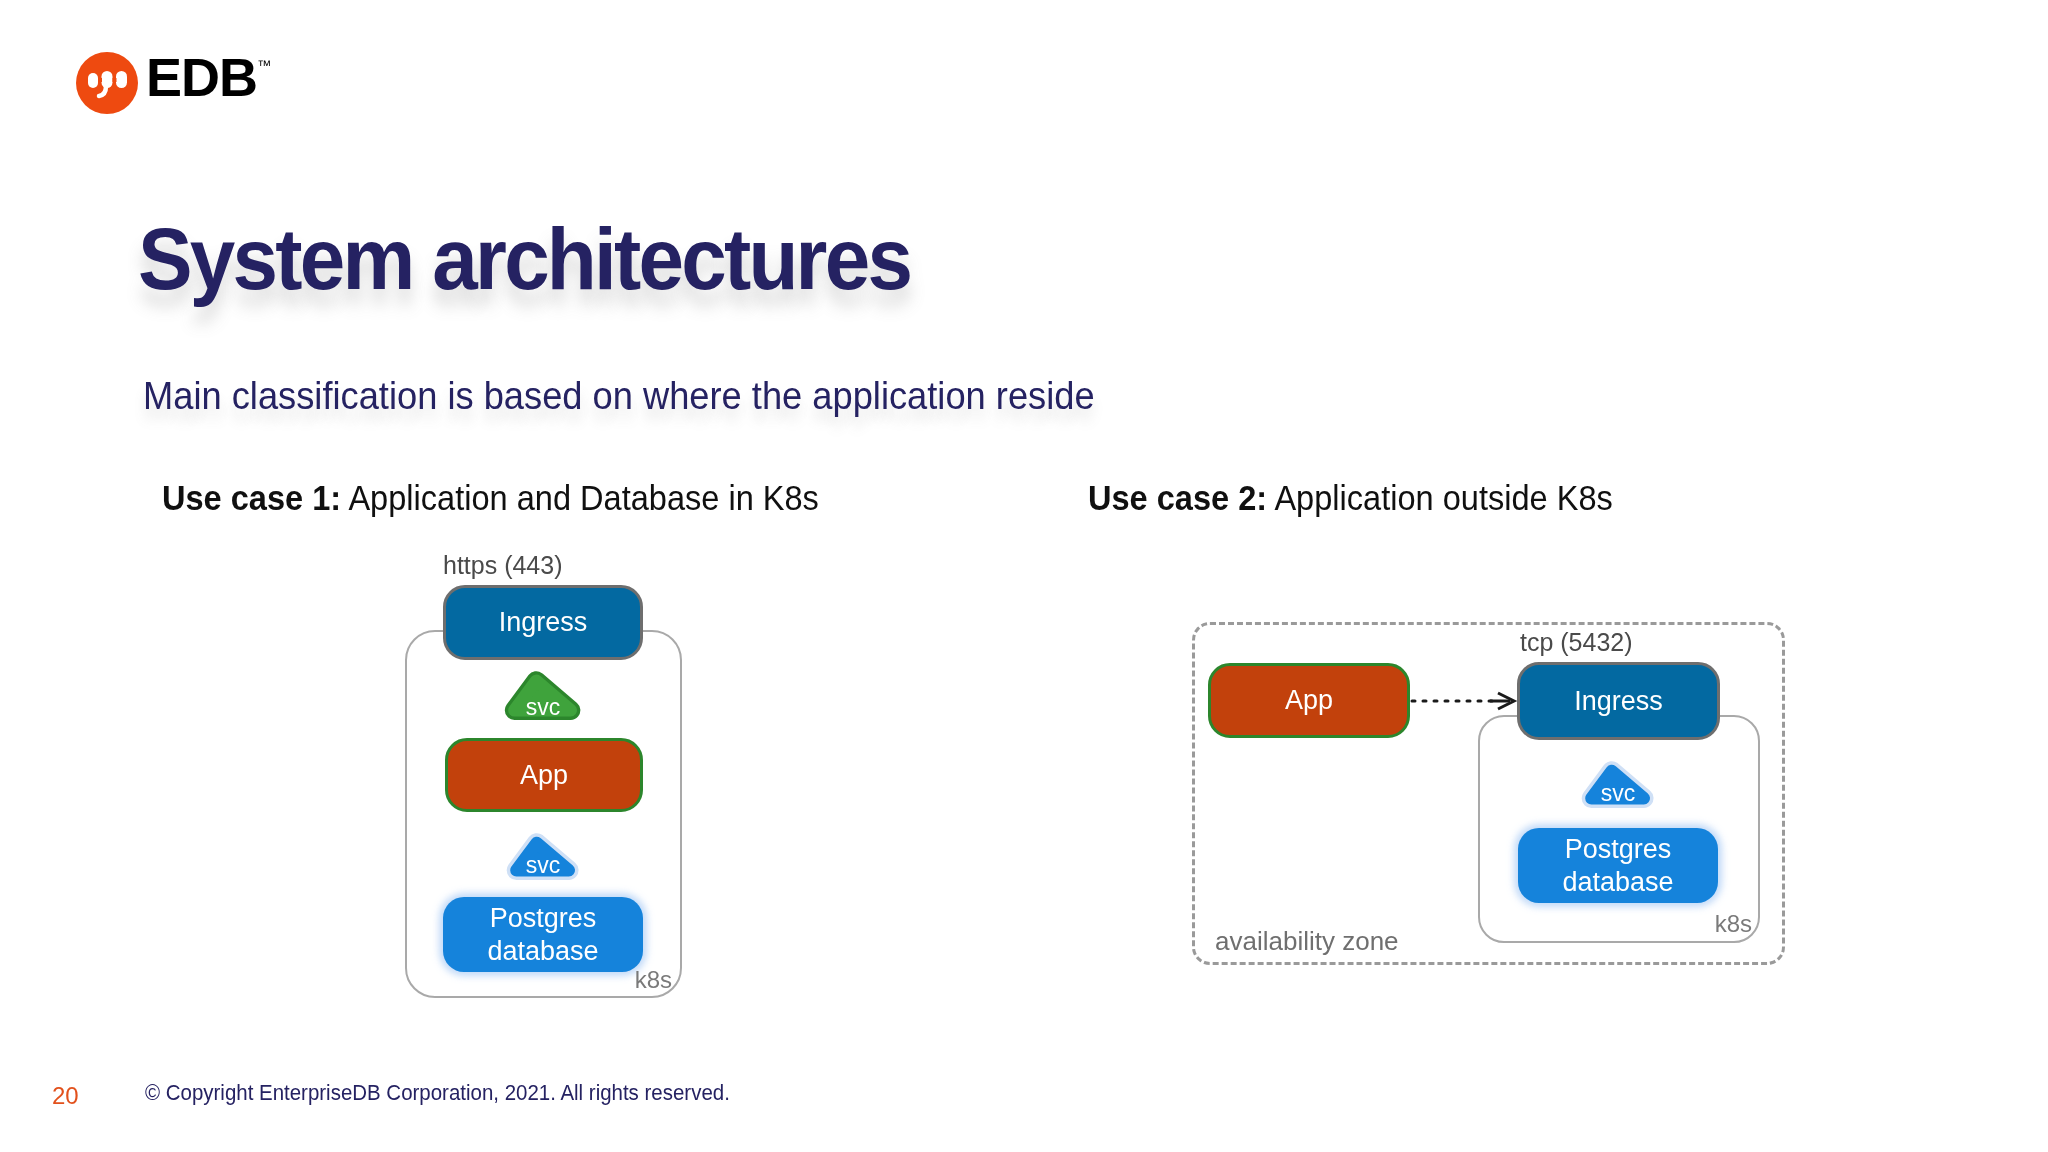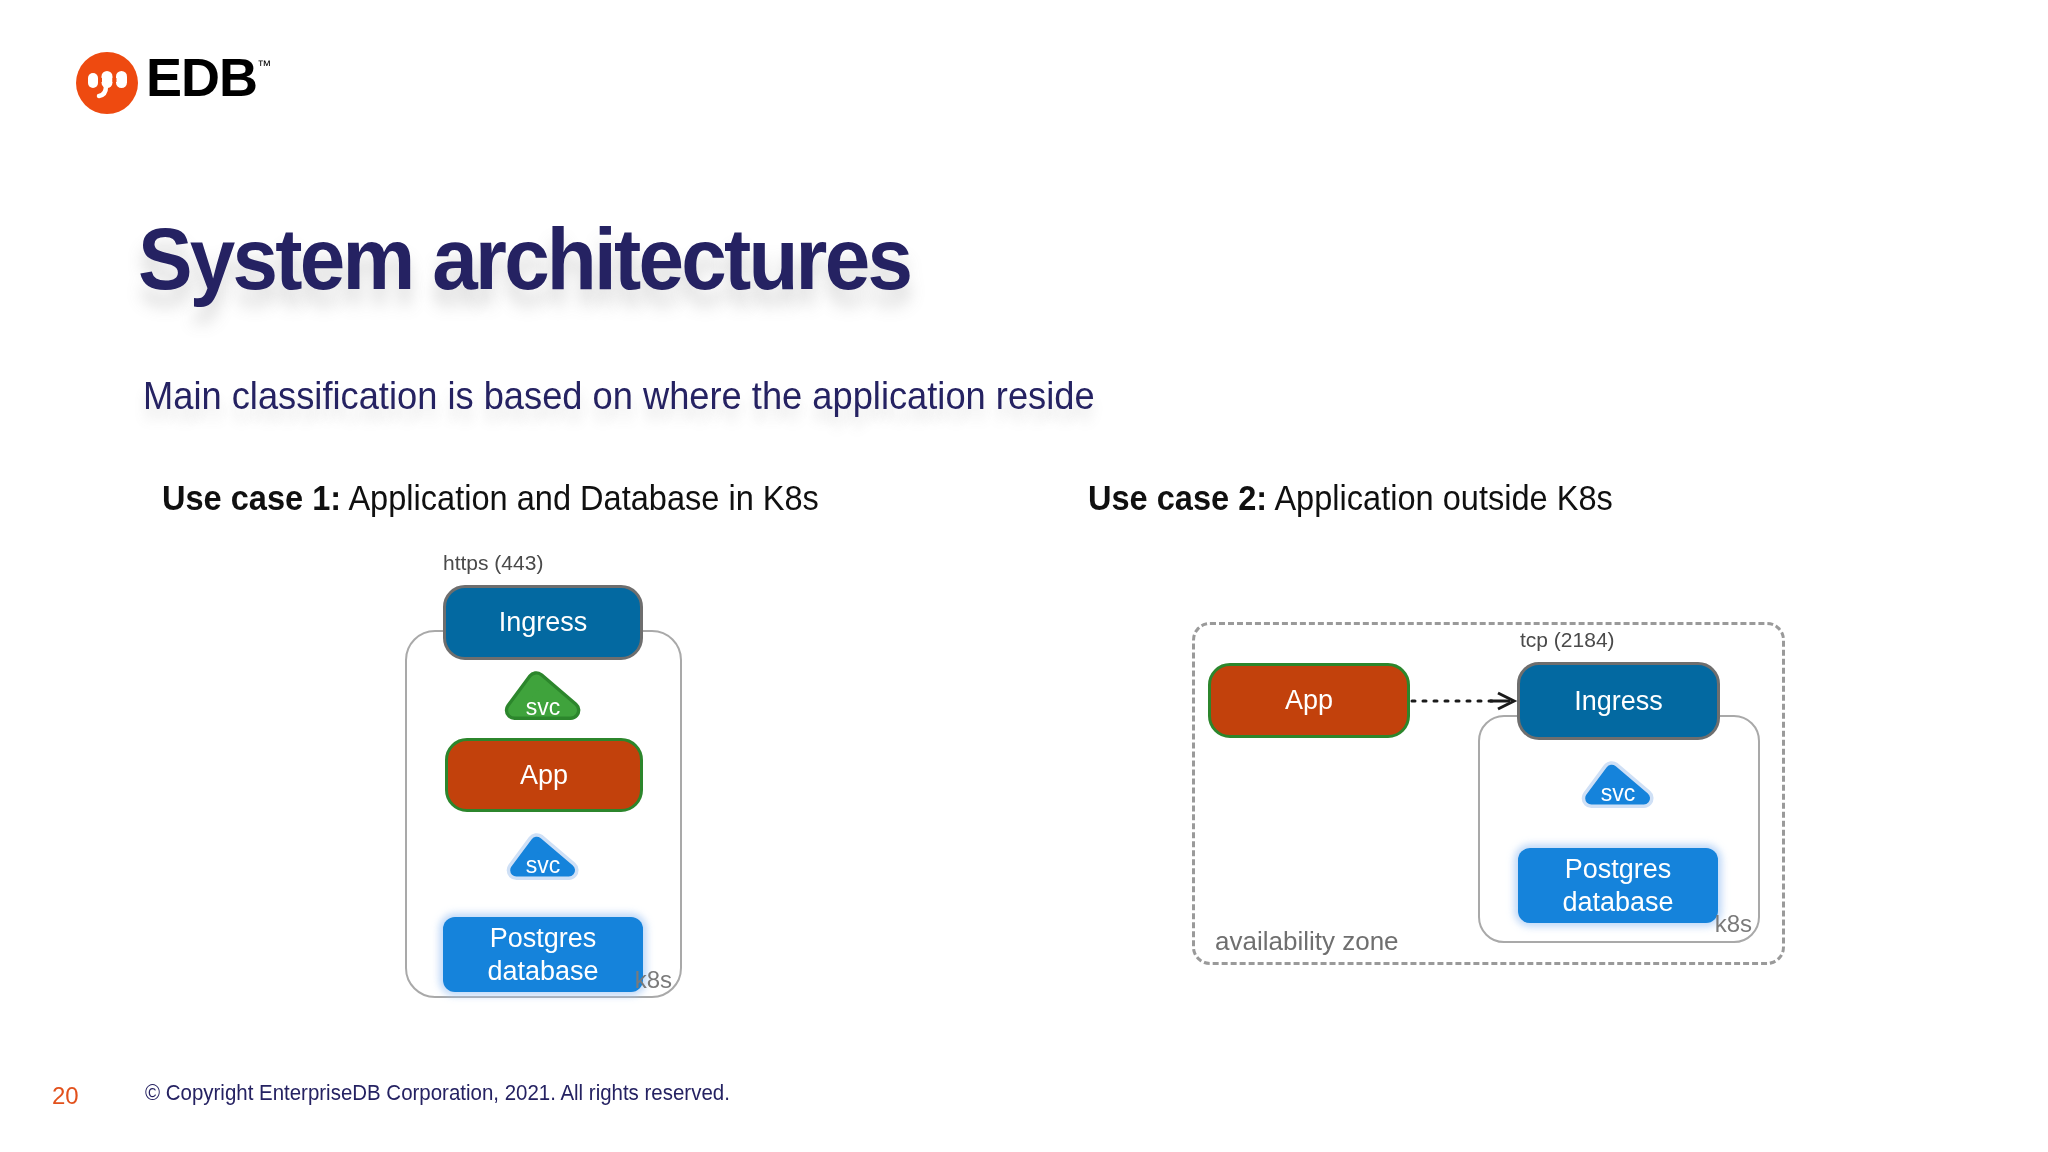--- a/index.html
+++ b/index.html
@@ -21,25 +21,25 @@
   .subtitle { left:143px; top:374px; font-size:39px; font-weight:400; color:#252262;
               white-space:nowrap; text-shadow:0 12px 12px rgba(110,110,110,.18); }
   .uc-heading { top:478px; font-size:35px; color:#101010; white-space:nowrap; }
   .uc-heading b { font-weight:700; }
 
   
   .node { display:flex; align-items:center; justify-content:center;
           color:#fff; font-size:27px; text-align:center; z-index:2; }
   .green-node { background:#c2410c; border:3px solid #2c862c; border-radius:22px; }
   .gray-node  { background:#0369a1; border:3px solid #6e6e6e; border-radius:22px; }
-  .blue-node  { background:#1583db; border-radius:12px; line-height:33px;
-                box-shadow:0 0 7px 4px rgba(168,203,245,.7);margin-top:20px; }
+  .blue-node  { background:#1583db; border-radius:21px; line-height:33px;
+                box-shadow:0 0 7px 4px rgba(168,203,245,.7); }
   .k8s-box { background:#fff; border:2.5px solid #a9a9a9; border-radius:30px; z-index:1; }
   .dashed-box { border:3px dashed #9a9a9a; border-radius:18px; z-index:0; }
-  .port-label { font-size:21px; color:#4a4a4a; white-space:nowrap; }
+  .port-label { font-size:25px; color:#4a4a4a; white-space:nowrap; }
   .k8s-label { font-size:24px; color:#7a7a7a; text-align:right; z-index:3; }
   .zone-label { font-size:26px; color:#6f6f6f; white-space:nowrap; z-index:3;margin-left:17px; }
 
   .svc { z-index:2; }
   .svc svg { position:absolute; left:0; top:0; width:100%; height:100%; }
   .svc span { position:absolute; left:0; right:0; bottom:3px; text-align:center;
               color:#fff; font-size:23px; }
 
   
   .page-num { left:52px; top:1082px; font-size:24px; color:#e2511c; }
@@ -95,21 +95,21 @@
   <div class="abs node blue-node" style="left:443px; top:897px; width:200px; height:75px;">
     <div><span>Postgres</span><br><span>database</span></div>
   </div>
 
   <div class="abs k8s-label" style="left:600px; top:966px; width:72px;">k8s</div>
 </div>
 
 <div>
   <div class="abs dashed-box" style="left:1192px; top:622px; width:593px; height:343px;"></div>
 
-  <div class="abs port-label" style="left:1520px; top:628px;">tcp (2184)</div>
+  <div class="abs port-label" style="left:1520px; top:628px;">tcp (5432)</div>
 
   <div class="abs node green-node" style="left:1208px; top:663px; width:202px; height:75px;">App</div>
 
   <div class="abs" style="left:1410px; top:689px; width:108px; height:24px; z-index:2;">
     <svg width="108" height="24" viewBox="0 0 108 24">
       <line x1="2" y1="12" x2="86" y2="12" stroke="#1a1a1a" stroke-width="3" stroke-dasharray="3 8" stroke-linecap="round"></line>
       <path d="M88 4 L104 12 L88 20" fill="none" stroke="#1a1a1a" stroke-width="3"></path>
       <line x1="80" y1="12" x2="100" y2="12" stroke="#1a1a1a" stroke-width="3"></line>
     </svg>
   </div>

